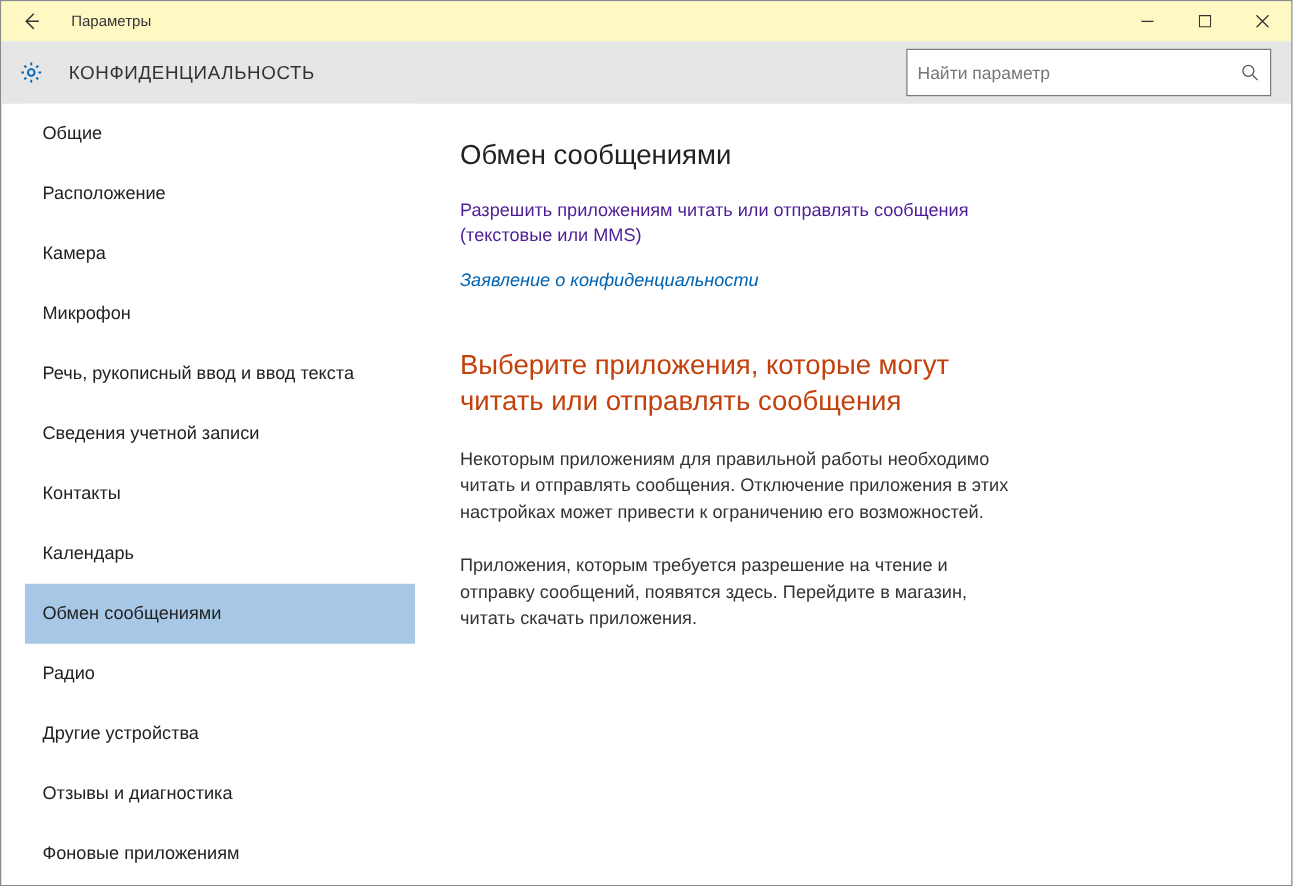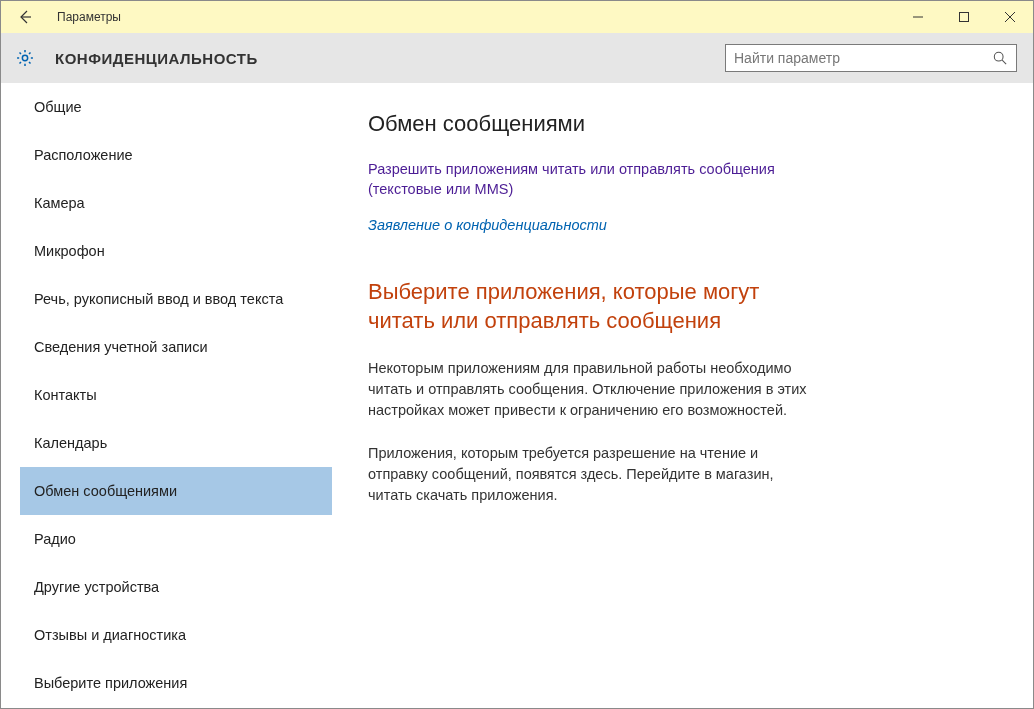--- a/index.html
+++ b/index.html
@@ -50,28 +50,28 @@
     width: 24px;
     height: 24px;
     display: flex;
     align-items: center;
     justify-content: center;
     margin-right: 18px;
     color: #0063b1;
   }
   .headerbar .page-title {
     font-size: 15px;
-    font-weight: 700;
+    font-weight: 400;
     letter-spacing: 0.5px;
     color: #333;
   }
   .headerbar .spacer { flex: 1; }
   .headerbar .search {
     width: 292px;
-    height: 28px;
+    height: 38px;
     border: 1px solid #7a7a7a;
     background: #fff;
     display: flex;
     align-items: center;
     padding: 0 8px;
   }
   .headerbar .search input {
     flex: 1;
     border: none;
     outline: none;
@@ -260,21 +260,21 @@
       <div class="sidebar-item">
         <span>Радио</span>
       </div>
       <div class="sidebar-item">
         <span>Другие устройства</span>
       </div>
       <div class="sidebar-item">
         <span>Отзывы и диагностика</span>
       </div>
       <div class="sidebar-item">
-        <span>Выберите приложения</span>
+        <span>Фоновые приложениям</span>
       </div>
     </div>
   <div class="content">
     <h1>Обмен сообщениями</h1>
     <div class="desc">Разрешить приложениям читать или отправлять сообщения (текстовые или MMS)</div>
     <span class="link">Заявление о конфиденциальности</span>
     <h2>Выберите приложения, которые могут читать или отправлять сообщения</h2>
     <div class="paragraph">Некоторым приложениям для правильной работы необходимо читать и отправлять сообщения. Отключение приложения в этих настройках может привести к ограничению его возможностей.</div>
     <div class="paragraph">Приложения, которым требуется разрешение на чтение и отправку сообщений, появятся здесь. Перейдите в магазин, читать скачать приложения.</div>
   </div>

